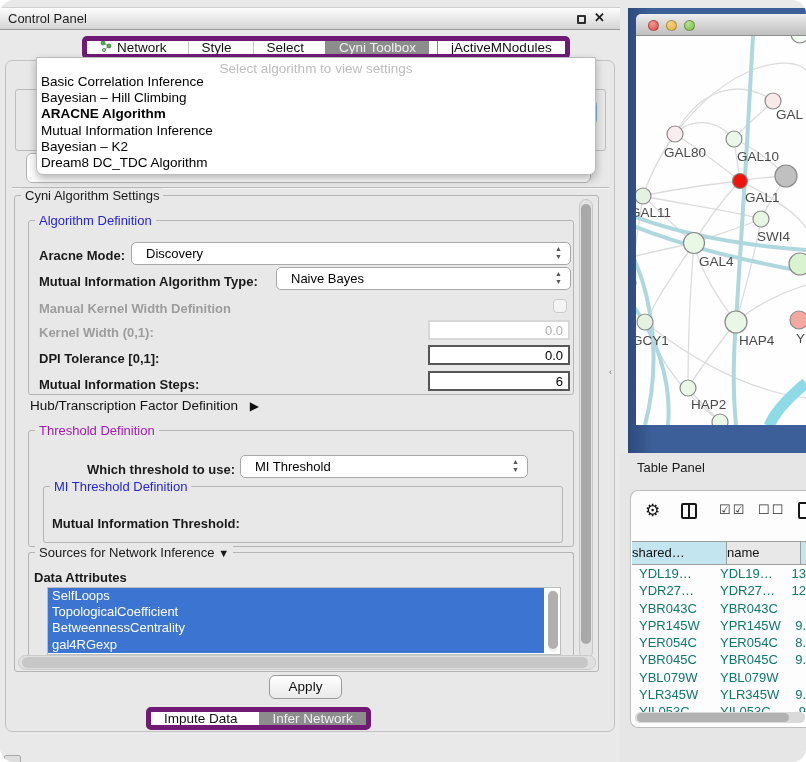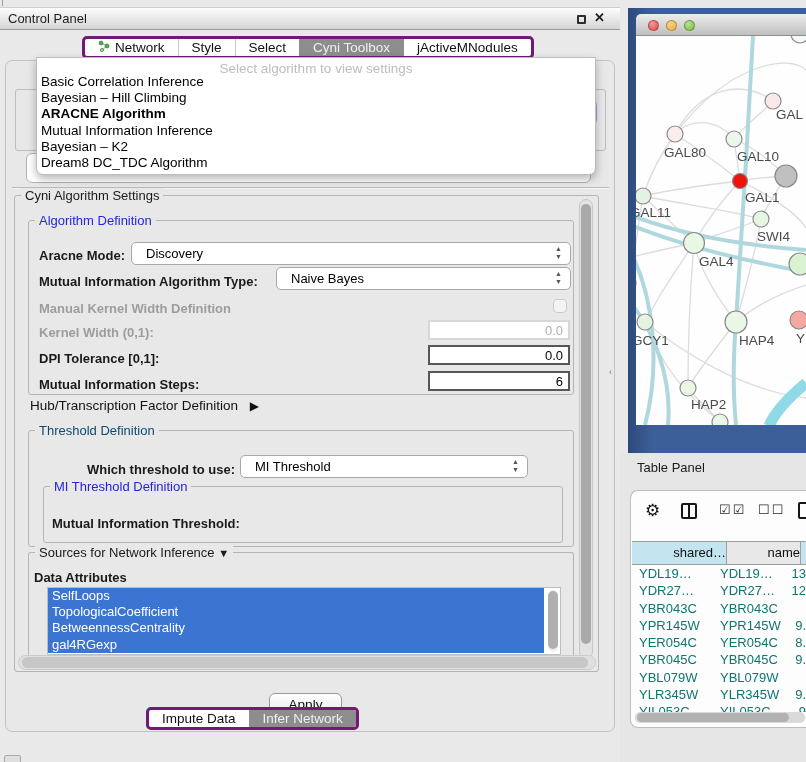--- a/index.html
+++ b/index.html
@@ -1,29 +1,29 @@
 <!DOCTYPE html>
 <html><head>
 <meta charset="utf-8">
 <style>
   html,body{margin:0;padding:0;}
   #root{position:relative;width:806px;height:762px;background:#e9e9e9;overflow:hidden;
-        font-family:"Liberation Sans",sans-serif;color:#1a1a1a;-webkit-font-smoothing:antialiased;}
+        font-family:"Liberation Sans",sans-serif;color:#1a1a1a;border-radius:14px;-webkit-font-smoothing:antialiased;}
   #root *{box-sizing:border-box;}
 
   
   #control-panel{position:absolute;left:0;top:0;width:622px;height:762px;}
   .cp-titlebar{position:absolute;left:0;top:7px;width:620px;height:23px;
       background:linear-gradient(#fdfdfd,#d5d5d5);border-top:1px solid #d0d0d0;border-bottom:1px solid #9b9b9b;}
   .cp-title{position:absolute;left:8px;top:0;line-height:22px;font-size:13px;color:#1c1c1c;}
   .float-icon{position:absolute;left:577px;top:7px;width:9px;height:9px;border:2px solid #2d2d2d;border-radius:1px;}
   .close-icon{position:absolute;left:594px;top:2px;font-size:13px;font-weight:bold;color:#1d1d1d;}
   .corner-mark{position:absolute;left:2px;top:0;width:1px;height:6px;background:#9a9a9a;}
 
-  .tabstrip{position:absolute;display:inline-flex;background:#fff;border:3px solid #701a75;border-radius:5px;overflow:hidden;height:23px;}
+  .tabstrip{position:absolute;display:inline-flex;background:#fff;border:5px solid #701a75;border-radius:5px;overflow:hidden;height:23px;gap:8px;}
   #top-tabs{left:82px;top:36px;}
   .tab{display:flex;align-items:center;gap:5px;padding:0 13px;font-size:13.5px;color:#111;line-height:21px;border-left:1px solid #c9c9c9;white-space:nowrap;}
   .tab:first-child{border-left:none;}
   .tab.sel{background:#8d8d8d;color:#efefef;border-left-color:#8d8d8d;}
   .tab.sel + .tab{border-left-color:#8d8d8d;}
 
   .main-panel{position:absolute;left:5px;top:60px;width:610px;height:672px;background:#e8e8e8;
       border:1px solid #c2c2c2;border-radius:7px;}
 
   
@@ -70,21 +70,21 @@
   .attr-title{position:absolute;left:5px;top:17px;font-size:13px;font-weight:bold;}
   .listbox{position:absolute;left:18px;top:34px;width:514px;height:68px;background:#fff;border:1px solid #bdbdbd;overflow:hidden;}
   .attr-item{height:16.2px;background:#3b74d1;color:#fff;font-size:13px;line-height:16px;padding-left:4px;width:496px;}
   .list-vscroll{position:absolute;right:2px;top:2px;width:10px;height:62px;background:#f0f0f0;border-radius:5px;}
   .list-vscroll .thumb{position:absolute;left:0;top:1px;width:10px;height:58px;background:#b0b0b0;border-radius:5px;}
 
   .hscroll{position:absolute;left:3px;top:459px;width:578px;height:15px;background:#e0e0e0;border:1px solid #cbcbcb;border-radius:8px;}
   .hscroll .thumb{position:absolute;left:3px;top:1px;width:566px;height:11px;background:#c7c7c7;border-radius:6px;}
 
   .apply-btn{position:absolute;left:263px;top:614px;width:73px;height:24px;background:linear-gradient(#ffffff,#e9e9e9);
-      border:1px solid #999;border-radius:6px;font-size:13.5px;color:#111;text-align:center;line-height:22px;margin-top:18px;}
+      border:1px solid #999;border-radius:6px;font-size:13.5px;color:#111;text-align:center;line-height:22px;}
   #bottom-tabs{left:140px;top:646px;}
 
   .splitter-mark{position:absolute;left:609px;top:367px;font-size:9px;color:#777;}
 
   
   #network-window{position:absolute;left:628px;top:8px;width:178px;height:445px;
       background:linear-gradient(90deg,#2c4a7c,#3d5f99 14%,#3d5f99);}
   .net-titlebar{position:absolute;left:8px;top:6px;width:170px;height:22px;border-radius:5px 0 0 0;
       background:linear-gradient(#ededed,#bfbfbf);border-bottom:1px solid #8f8f8f;}
   .light{position:absolute;top:5.5px;width:11px;height:11px;border-radius:50%;border:1px solid rgba(0,0,0,.25);}
@@ -95,21 +95,21 @@
   .tp-title{position:absolute;left:17px;top:7px;font-size:13px;color:#1b1b1b;}
   .table-box{position:absolute;left:10px;top:37px;width:176px;height:238px;background:#fdfdfd;
       border:1px solid #bdbdbd;border-right:none;border-radius:8px 0 0 8px;overflow:hidden;}
   .tb-toolbar{position:absolute;left:0;top:8px;width:100%;height:28px;}
   .gear{position:absolute;left:14px;top:1px;font-size:17px;color:#161616;}
   .split-ico{position:absolute;left:50px;top:4px;width:16px;height:16px;border:2px solid #161616;border-radius:2px;}
   .split-ico:before{content:"";position:absolute;left:5px;top:0;width:2px;height:12px;background:#161616;}
   .cb-pair{position:absolute;top:3px;font-size:13px;color:#2a2a2a;letter-spacing:2px;}
   .doc-ico{position:absolute;left:167px;top:3px;width:14px;height:17px;border:2px solid #161616;border-radius:2px;}
   .tb-header{position:absolute;left:1px;top:50px;width:175px;height:24px;display:flex;border-top:1px solid #9e9e9e;border-bottom:1px solid #9e9e9e;}
-  .th{height:100%;border-right:1px solid #9e9e9e;font-size:13px;line-height:22px;text-align:right;color:#111;overflow:hidden;}
+  .th{height:100%;border-right:1px solid #9e9e9e;font-size:13px;line-height:22px;text-align:left;color:#111;overflow:hidden;}
   .tb-rows{position:absolute;left:1px;top:74px;width:175px;height:147px;overflow:hidden;font-size:13px;color:#0f766e;}
   .tr{position:relative;height:17.3px;line-height:17px;white-space:nowrap;}
   .td1{position:absolute;left:7px;}
   .td2{position:absolute;left:88px;}
   .td3{position:absolute;left:152px;width:22px;text-align:right;}
   .tb-hscroll{position:absolute;left:4px;top:221px;width:170px;height:11px;background:#dadada;border-radius:5px;}
   .tb-hscroll .thumb{position:absolute;left:2px;top:1px;width:152px;height:9px;background:#b2b2b2;border-radius:5px;}
 
   .bl-chip{position:absolute;left:4px;top:755px;width:17px;height:14px;background:#dedede;border:1px solid #a9a9a9;border-radius:2px;}
 </style>
@@ -208,21 +208,21 @@
           <span class="flabel" style="left:10px;top:156px">Mutual Information Steps:</span>
           <div class="tfield hot" style="left:399px;top:150px;width:142px">6</div>
         </div>
 
         <div class="hub-row">
           <span>Hub/Transcription Factor Definition</span>
           <span class="tri-right">▶</span>
         </div>
 
         <div class="groupbox" id="threshold-group">
-          <span class="legend" style="color:#0c4a6e">Threshold Definition</span>
+          <span class="legend" style="color:#a21caf">Threshold Definition</span>
 
           <span class="flabel" style="left:58px;top:31px">Which threshold to use:</span>
           <div class="combo" style="left:211px;top:24px;width:288px">
             <span>MI Threshold</span>
             <span class="steppers">
                 <span>▲</span>
                 <span>▼</span>
               </span>
           </div>
 

